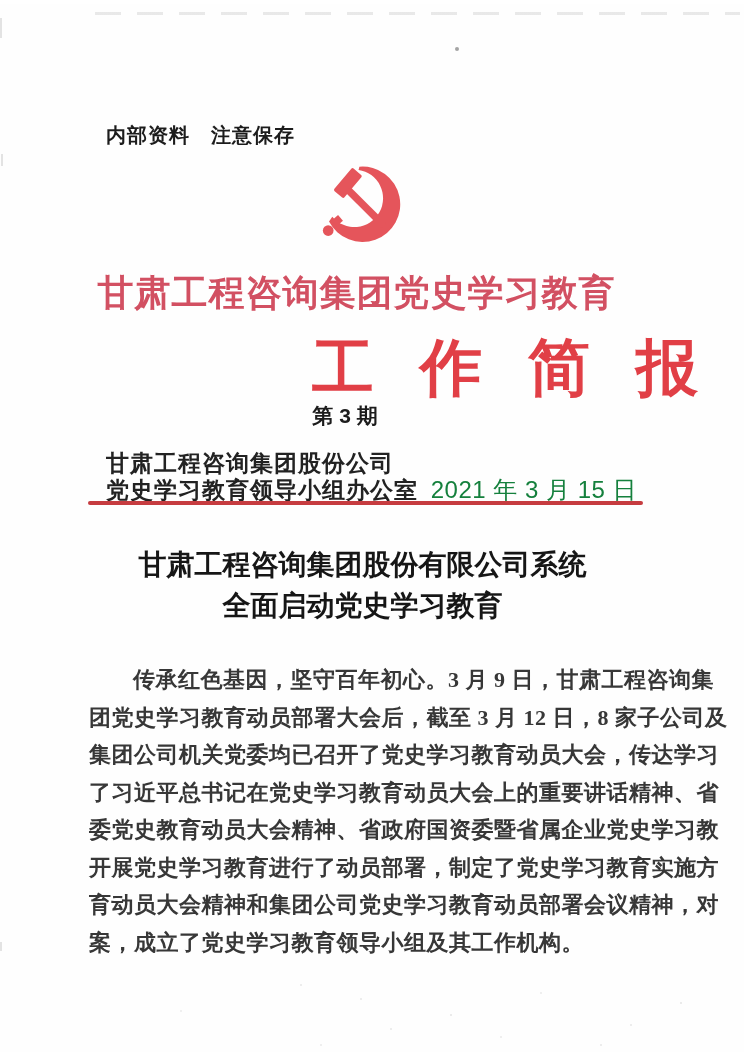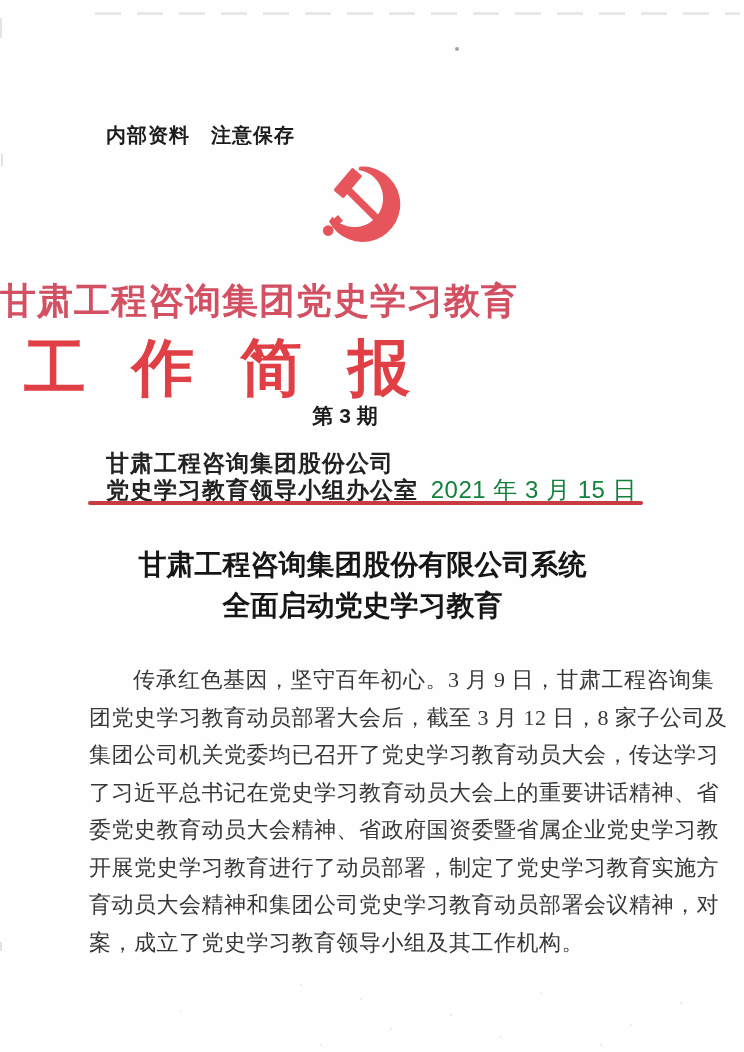--- a/index.html
+++ b/index.html
@@ -43,27 +43,27 @@
   .classification{
     position:absolute;left:106px;top:118px;
     font-family:"Liberation Sans","DejaVu Sans",sans-serif;
     font-weight:bold;font-size:20px;color:#1c1c1c;letter-spacing:1px;
   }
   
   .emblem{position:absolute;left:320px;top:154px;width:82px;height:96px;}
   .emblem svg{width:100%;height:100%;opacity:.93;}
   
   .org-title{
-    position:absolute;left:0;top:273px;width:713px;text-align:left;
+    position:absolute;left:0;top:265px;width:713px;text-align:center;
     font-family:"Liberation Sans","DejaVu Sans",sans-serif;
     font-weight:bold;font-size:36px;color:var(--title-red);letter-spacing:1px;
   }
   
   .brush-title{
-    position:absolute;left:0;top:322px;width:744px;text-align:left;
+    position:absolute;left:0;top:322px;width:744px;text-align:right;
     font-weight:bold;font-size:62px;color:var(--brush-red);
     letter-spacing:46px;padding-left:24px;
     font-family:"Liberation Serif","DejaVu Serif",serif;
   }
   
   .issue{
     position:absolute;left:0;top:398px;width:690px;text-align:center;
     font-family:"Liberation Sans","DejaVu Sans",sans-serif;
     font-weight:bold;font-size:21px;color:#1c1c1c;
   }
@@ -87,21 +87,21 @@
   .article-title{
     position:absolute;left:0;top:540px;width:725px;text-align:center;
     font-family:"Liberation Sans","DejaVu Sans",sans-serif;
     font-weight:bold;font-size:28px;color:var(--headline-ink);line-height:41px;
   }
   
   .body-text{
     position:absolute;left:89px;top:657px;width:576px;
     font-size:22px;color:var(--ink);line-height:37.5px;letter-spacing:.5px;
   }
-  .bl{text-align:justify;text-align-last:justify;white-space:nowrap;}
+  .bl{text-align:justify;text-align-last:justify;white-space:nowrap;font-weight:bold;}
   .bl.first{padding-left:44px;}
   .bl.last{text-align-last:left;white-space:normal;}
 </style>
 </head>
 <body>
 
 <div class="page">
 
   <div class="artifact-top"></div>
   <div class="artifact-dot"></div>

